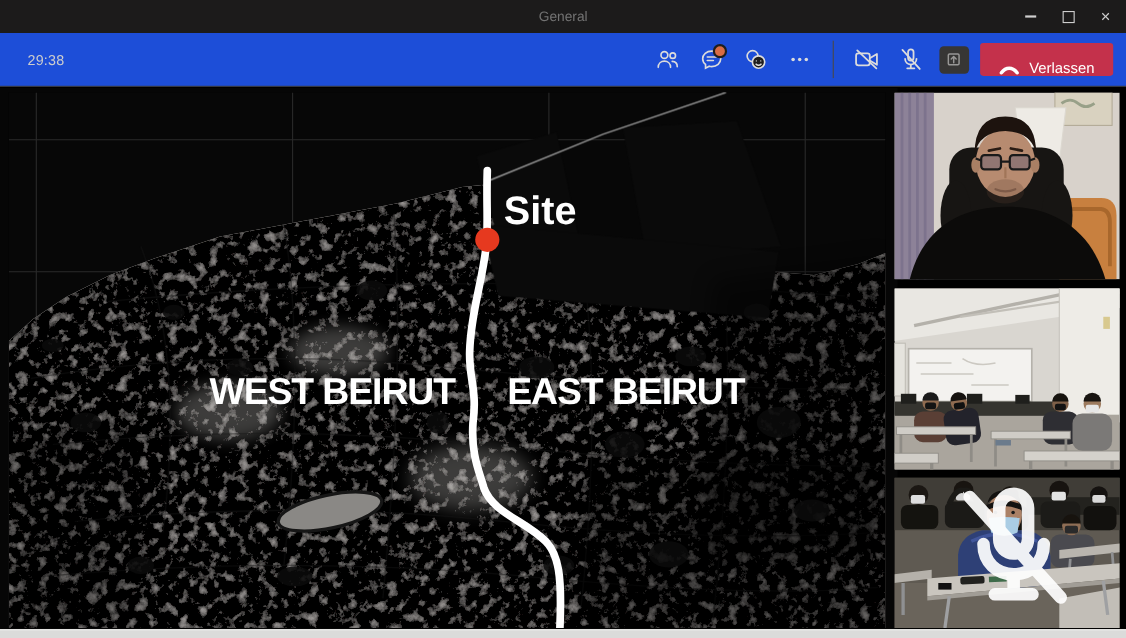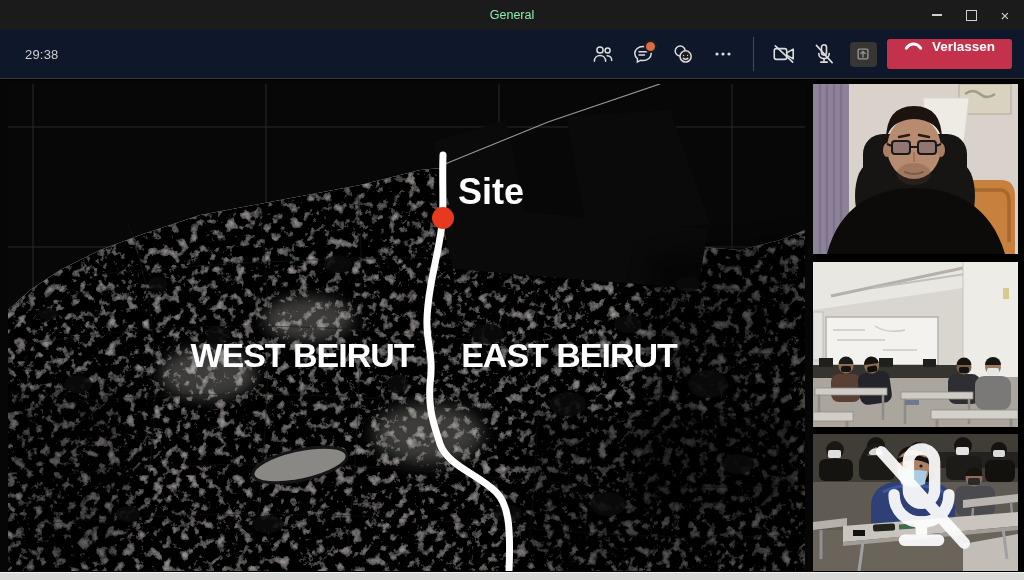--- a/index.html
+++ b/index.html
@@ -6,48 +6,48 @@
   body{
     width:1024px;height:580px;position:relative;overflow:hidden;
     background:#000;font-family:"Liberation Sans",sans-serif;
     -webkit-font-smoothing:antialiased;
   }
   
   .titlebar{
     position:absolute;top:0;left:0;width:1024px;height:30px;
     background:#1c1b1b;display:flex;align-items:center;justify-content:center;
   }
-  .title-text{color:#86efac;font-size:12.5px;}
+  .title-text{color:#737373;font-size:12.5px;}
   .win-controls{position:absolute;right:2px;top:0;height:30px;display:flex;align-items:center;}
   .win-btn{width:34px;height:30px;display:flex;align-items:center;justify-content:center;color:#cfcfcf;cursor:default;}
   .glyph-min{width:10px;height:1.4px;background:#cfcfcf;}
   .glyph-max{width:9px;height:9px;border:1.2px solid #cfcfcf;}
   .glyph-close{font-size:15px;line-height:1;color:#cfcfcf;}
   
   .toolbar{
     position:absolute;top:30px;left:0;width:1024px;height:49px;
-    background:#0f172a;border-bottom:1px solid #383736;
+    background:#1d4ed8;border-bottom:1px solid #383736;
     display:flex;align-items:center;box-sizing:border-box;gap:40px;
   }
   .timer{margin-left:25px;color:#cdcdcd;font-size:13px;letter-spacing:.2px;}
   .tb-right{margin-left:auto;display:flex;align-items:center;margin-right:12px;}
   .tb-icon{width:40px;height:40px;display:flex;align-items:center;justify-content:center;position:relative;}
   .tb-divider{width:1px;height:34px;background:#4a4947;margin:0 10px;}
   .share-box{
     width:27px;height:25px;background:#373635;border-radius:4px;
     display:flex;align-items:center;justify-content:center;margin:0 10px 0 6px;
   }
   .badge{
     position:absolute;top:6px;right:6px;width:9px;height:9px;border-radius:50%;
     background:#d96c45;border:2px solid #1f1e1d;
   }
   .leave-btn{
     height:30px;background:#c4314b;border-radius:3px;color:#fff;
-    display:flex;align-items:flex-start;gap:9px;padding:0 17px;margin-left:0;
-    font-size:13.5px;font-weight:700;cursor:pointer;
+    display:flex;align-items:flex-end;gap:9px;padding:0 17px;margin-left:0;
+    font-size:13.5px;font-weight:400;cursor:pointer;
   }
   
   .stage{position:absolute;top:80px;left:0;width:816px;height:492px;background:#060606;}
   .map-wrap{position:absolute;left:8px;top:4px;width:797px;height:487px;background:#050505;}
   .map-wrap svg{display:block;width:797px;height:487px;}
   .video{position:absolute;left:813px;width:205px;overflow:hidden;background:#111;}
   .video svg{display:block;width:100%;height:100%;}
   .v1{top:4px;height:170px;}
   .v2{top:182px;height:165px;}
   .v3{top:354px;height:137px;}

